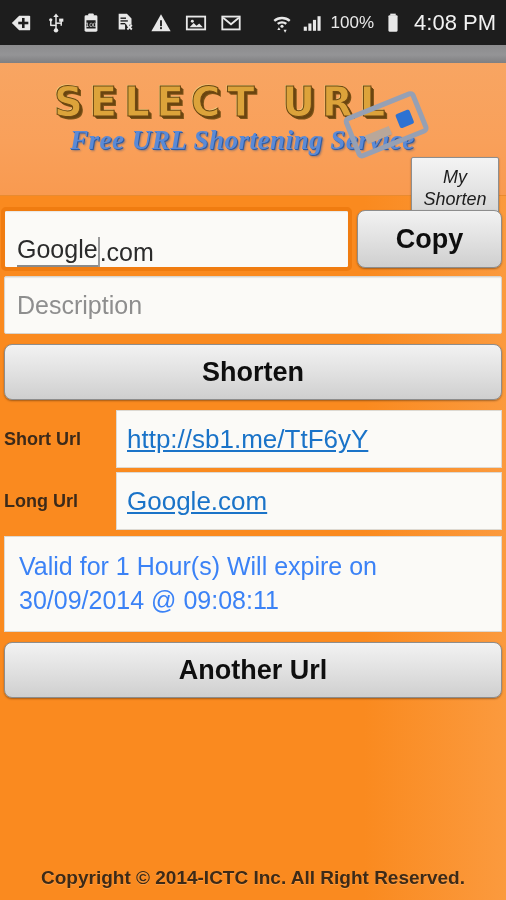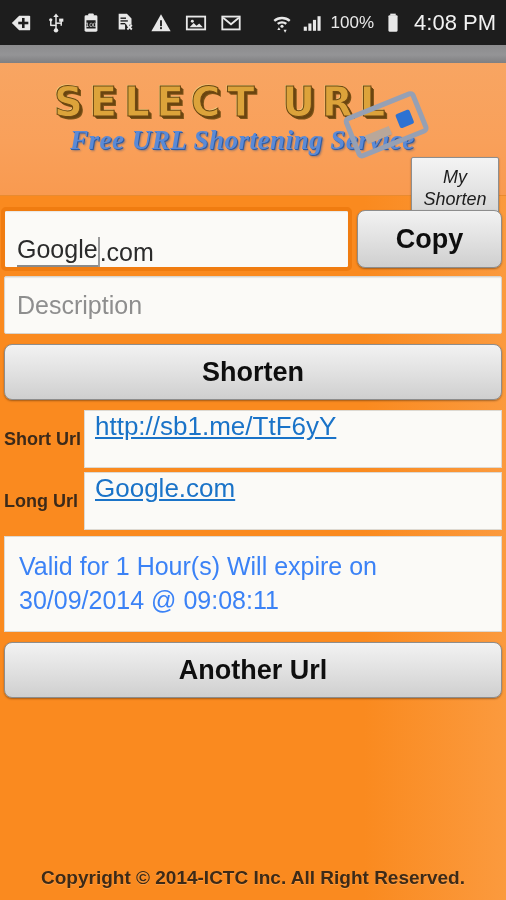--- a/index.html
+++ b/index.html
@@ -221,23 +221,24 @@
     color: #3c2a1a;
     padding-right: 0;
     box-sizing: border-box;
   }
   .result-box {
     flex: 1;
     background: #fbfaf7;
     border: 1px solid #ddd9d2;
     min-height: 58px;
     display: flex;
-    align-items: flex-start;
-    padding: 0 10px;
-    box-sizing: border-box;
+    align-items: flex-end;
+    padding: 12px 10px;
+    box-sizing: border-box;
+    margin-left: 32px;
   }
   .link {
     color: #1a73c8;
     text-decoration: underline;
     font-size: 26px;
   }
   .notice {
     background: #fbfaf7;
     border: 1px solid #ddd9d2;
     margin: 6px 0 10px 0;

